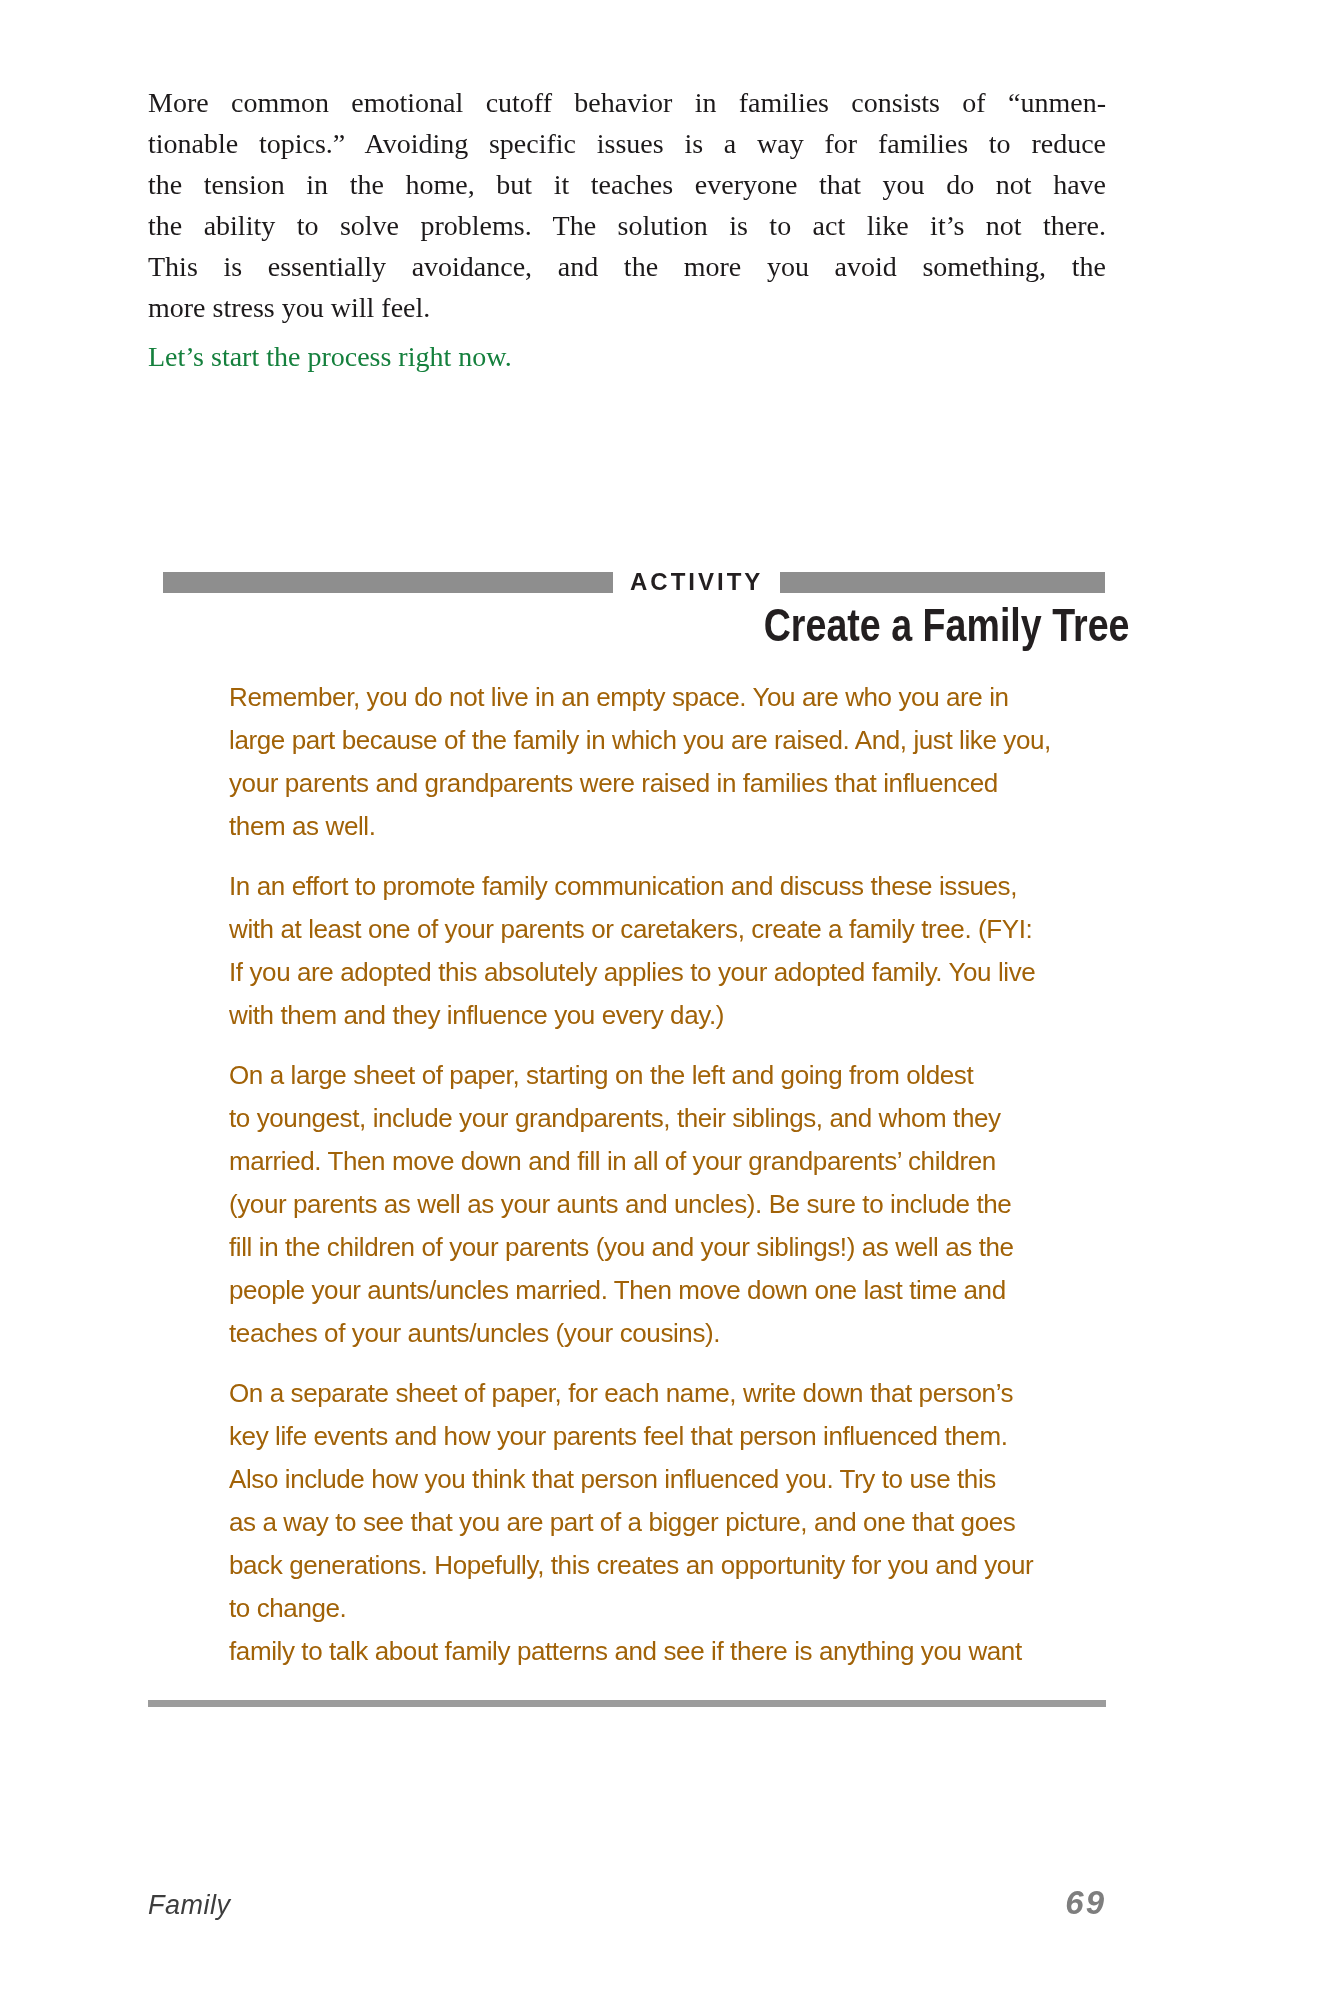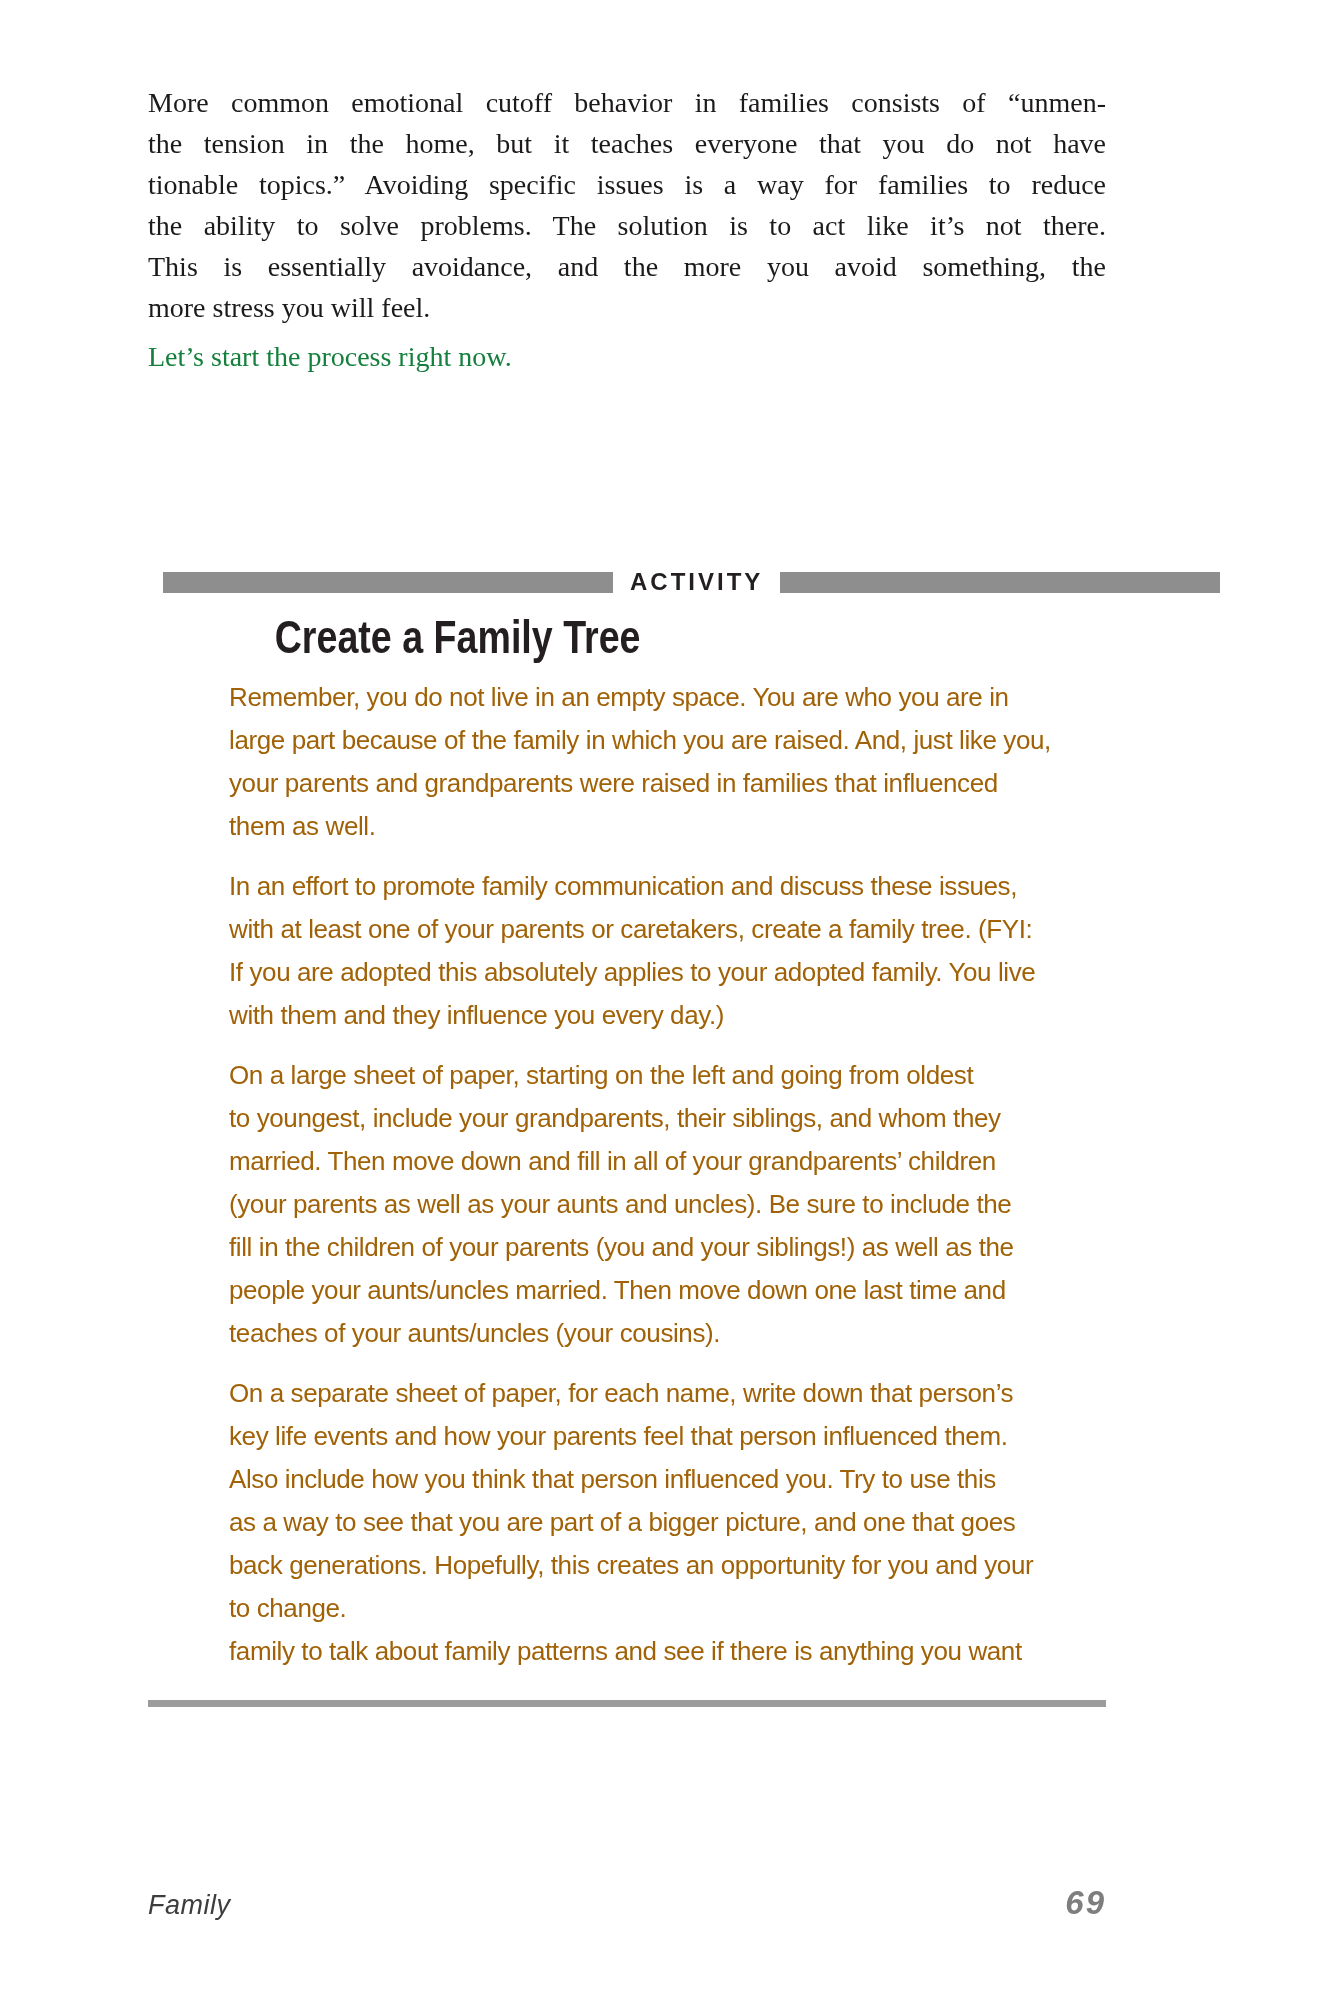--- a/index.html
+++ b/index.html
@@ -21,35 +21,35 @@
   .serif-line { display:block; }
   .serif-line.just { text-align:justify; text-align-last:justify; }
   .closing-line {
     position:absolute; left:148px; top:336px; margin:0;
     font-family:"Liberation Serif", serif;
     font-size:28px; line-height:41px; color:#15803d;
   }
 
   
   .activity-header {
-    position:absolute; left:163px; top:568px; width:1057px;
+    position:absolute; left:163px; top:568px; width:942px;
     display:flex; align-items:center;
   }
   .bar { height:21px; background:#8e8e8e; }
   .bar-left  { width:450px; margin-right:17px; }
   .bar-right { flex:1; margin-left:17px; }
   .activity-label {
     font-weight:bold; font-size:24px; letter-spacing:3px;
     color:#231f20; white-space:nowrap;
   }
 
   
   .activity-title {
     position:absolute; left:148px; top:598px; width:958px;
-    text-align:left; margin:12px;
+    text-align:right; margin:0;
   }
   .condensed {
     display:inline-block;
     position:relative; left:69px;
     font-size:47px; font-weight:bold; color:#231f20;
     transform:scaleX(0.8);
     letter-spacing:0px;
     line-height:54px;
     white-space:nowrap;
   }
@@ -79,22 +79,22 @@
     font-size:33px; font-weight:bold; color:#7e7e7e; letter-spacing:2px;
   }
 </style>
 </head>
 <body>
 
 <div class="page">
 
   <section class="intro">
     <span class="serif-line just">More common emotional cutoff behavior in families consists of “unmen-</span>
+    <span class="serif-line just">tionable topics.” Avoiding specific issues is a way for families to reduce</span>
     <span class="serif-line just">the tension in the home, but it teaches everyone that you do not have</span>
-    <span class="serif-line just">tionable topics.” Avoiding specific issues is a way for families to reduce</span>
     <span class="serif-line just">the ability to solve problems. The solution is to act like it’s not there.</span>
     <span class="serif-line just">This is essentially avoidance, and the more you avoid something, the</span>
     <span class="serif-line">more stress you will feel.</span>
   </section>
 
   <p class="closing-line">Let’s start the process right now.</p>
 
   <section>
 
     <div class="activity-header">

